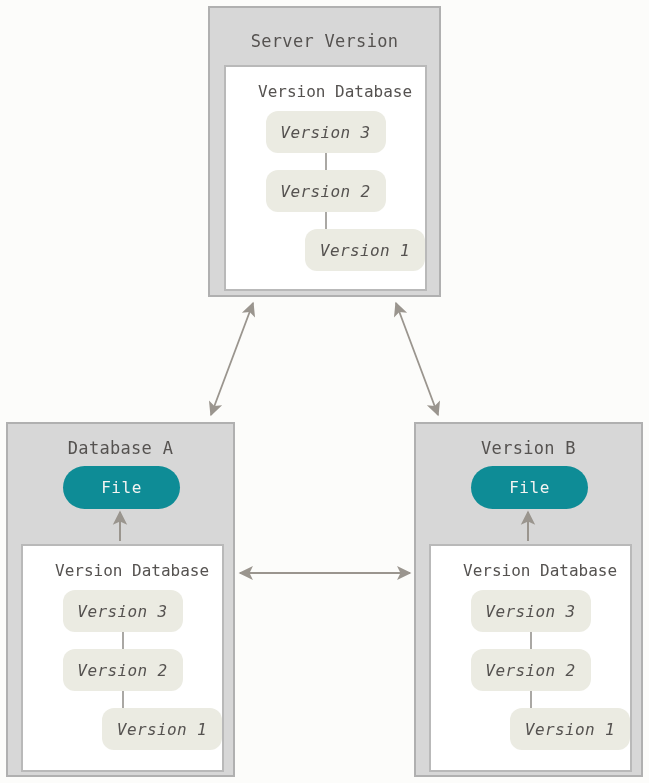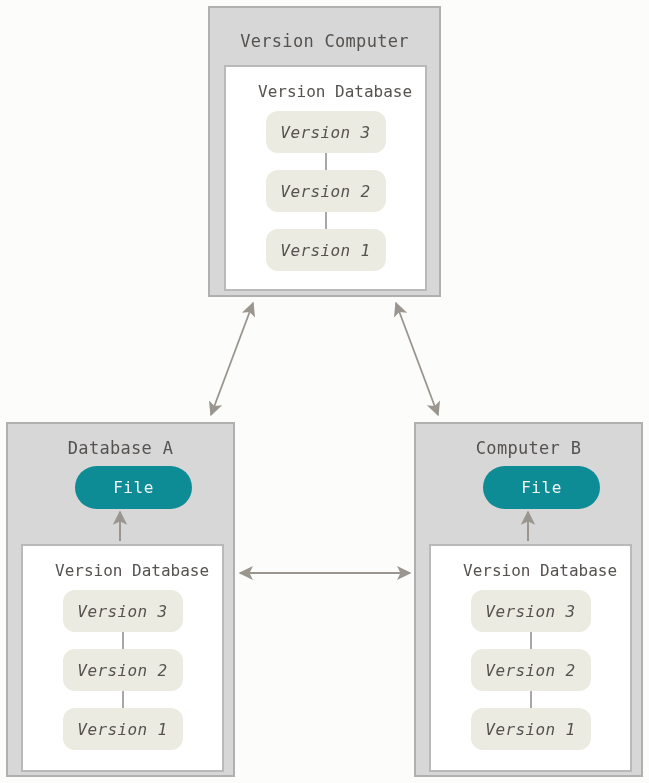--- a/index.html
+++ b/index.html
@@ -42,21 +42,21 @@
     letter-spacing: 0.3px;
     white-space: nowrap;
   }
   #server-box .machine-title    { top: 23px; }
   #computer-a-box .machine-title,
   #computer-b-box .machine-title { top: 14px; }
 
   
   .file-pill {
     position: absolute;
-    left: 67px;
+    left: 55px;
     top: 42px;
     width: 117px;
     height: 43px;
     background: #0e8c96;
     border-radius: 22px;
     color: #f4f4f2;
     font-size: 16px;
     display: flex;
     align-items: center;
     justify-content: center;
@@ -93,21 +93,21 @@
     width: 100%;
   }
   .version-row {
     position: relative;
     height: 42px;
     margin-bottom: 17px;
     display: flex;
     align-items: center;
     justify-content: center;
   }
-  .version-row:last-child { margin-bottom: 0; }
+  .version-row:last-child { margin-bottom: 0; justify-content: flex-end; }
   .version-pill {
     width: 120px;
     height: 42px;
     background: #ebebe2;
     border-radius: 12px;
     color: #555250;
     font-size: 16px;
     display: flex;
     align-items: center;
     justify-content: center;
@@ -133,21 +133,21 @@
     height: 783px;
     pointer-events: none;
   }
 </style>
 </head>
 <body>
 
 <div id="diagram-root">
 
   <div class="machine-box" id="server-box">
-    <div class="machine-title">Version Computer</div>
+    <div class="machine-title">Server Version</div>
     <div class="vdb-panel">
       <div class="vdb-title">Version Database</div>
       <div class="version-stack">
         <div class="version-row">
           <div class="version-pill">Version 3</div>
           <div class="version-connector"></div>
         </div>
         <div class="version-row">
           <div class="version-pill">Version 2</div>
           <div class="version-connector"></div>
@@ -174,21 +174,21 @@
           <div class="version-connector"></div>
         </div>
         <div class="version-row">
           <div class="version-pill">Version 1</div>
         </div>
       </div>
     </div>
   </div>
 
   <div class="machine-box" id="computer-b-box">
-    <div class="machine-title">Computer B</div>
+    <div class="machine-title">Version B</div>
     <div class="file-pill">File</div>
     <div class="vdb-panel">
       <div class="vdb-title">Version Database</div>
       <div class="version-stack">
         <div class="version-row">
           <div class="version-pill">Version 3</div>
           <div class="version-connector"></div>
         </div>
         <div class="version-row">
           <div class="version-pill">Version 2</div>

